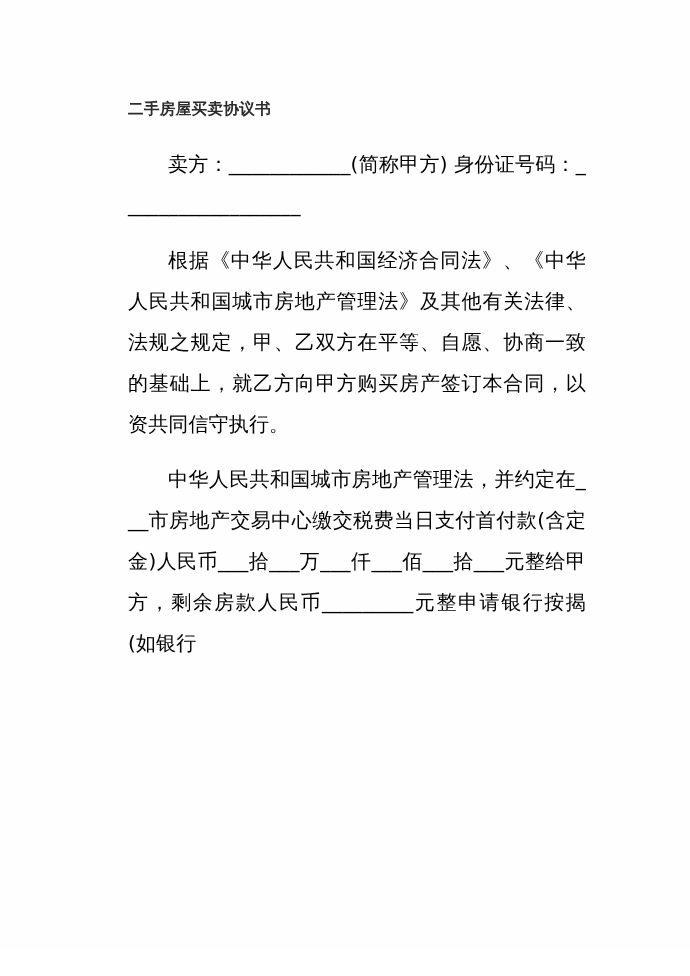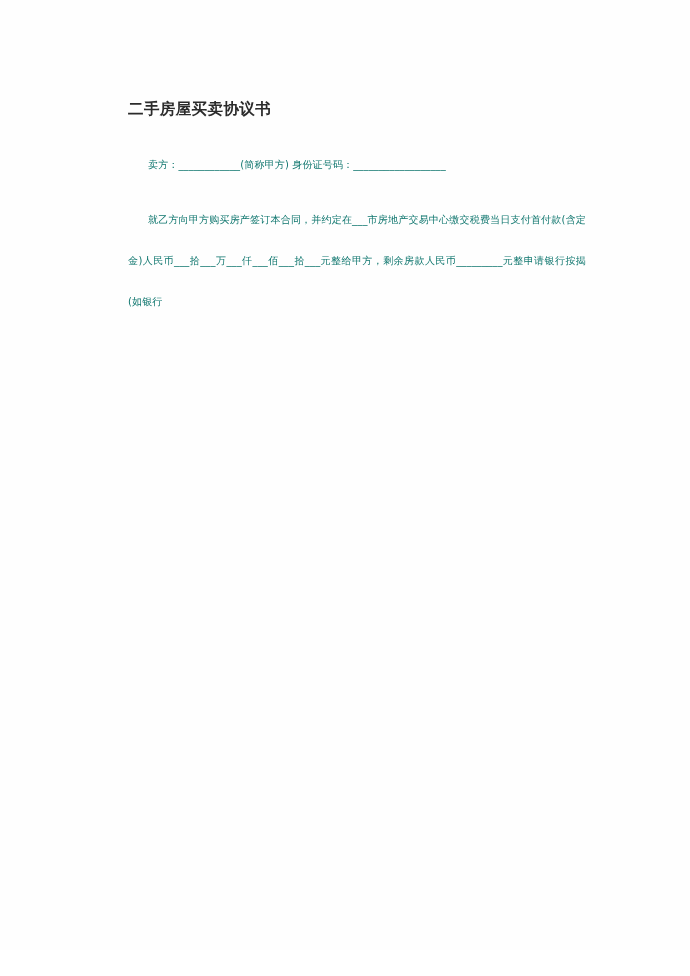--- a/index.html
+++ b/index.html
@@ -29,22 +29,22 @@
   .doc-title {
     font-size: 15.5px;
     font-weight: bold;
     color: #2b2b2b;
     letter-spacing: 0.4px;
     line-height: 26px;
     margin: 0 0 22px 0;
     white-space: nowrap;
   }
   .para {
-    font-size: 10px;
-    color: #0f766e;
+    font-size: 20px;
+    color: #000000;
     line-height: 41px;
     margin: 0 0 14px 0;
     text-align: justify;
     text-justify: inter-ideograph;
     letter-spacing: 0.15px;
     word-break: break-all;
   }
   .para.indent {
     text-indent: 2em;
   }
@@ -56,20 +56,21 @@
 <body>
 
 <div class="page">
   <div class="content">
 
     <h1 class="doc-title">二手房屋买卖协议书</h1>
 
     <p class="para indent">卖方：____________(简称甲方) 身份证号码：__________________</p>
 
 
+    <p class="para indent">根据《中华人民共和国经济合同法》、《中华人民共和国城市房地产管理法》及其他有关法律、法规之规定，甲、乙双方在平等、自愿、协商一致的基础上，就乙方向甲方购买房产签订本合同，以资共同信守执行。</p>
 
 
 
 
-    <p class="para indent">就乙方向甲方购买房产签订本合同，并约定在___市房地产交易中心缴交税费当日支付首付款(含定金)人民币___拾___万___仟___佰___拾___元整给甲方，剩余房款人民币_________元整申请银行按揭(如银行</p>
+    <p class="para indent">中华人民共和国城市房地产管理法，并约定在___市房地产交易中心缴交税费当日支付首付款(含定金)人民币___拾___万___仟___佰___拾___元整给甲方，剩余房款人民币_________元整申请银行按揭(如银行</p>
 
   </div>
 </div>
 
 </body></html>

